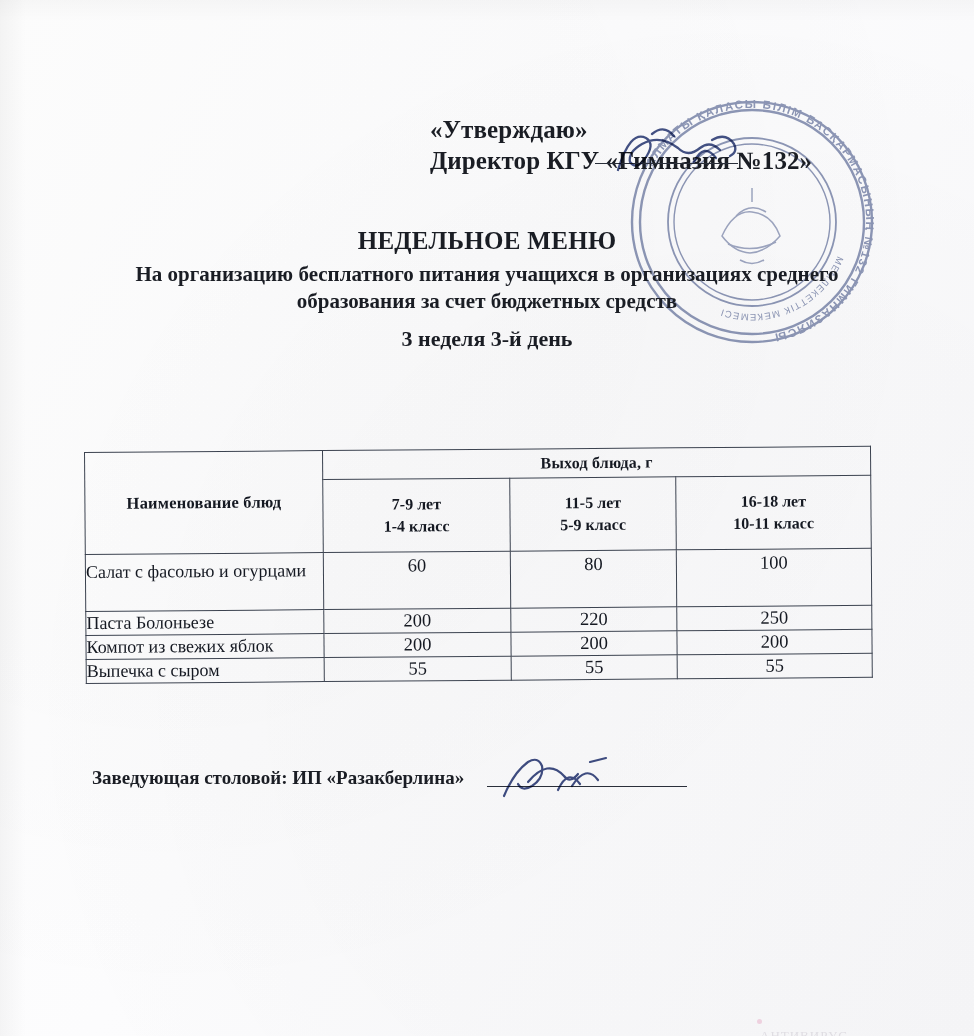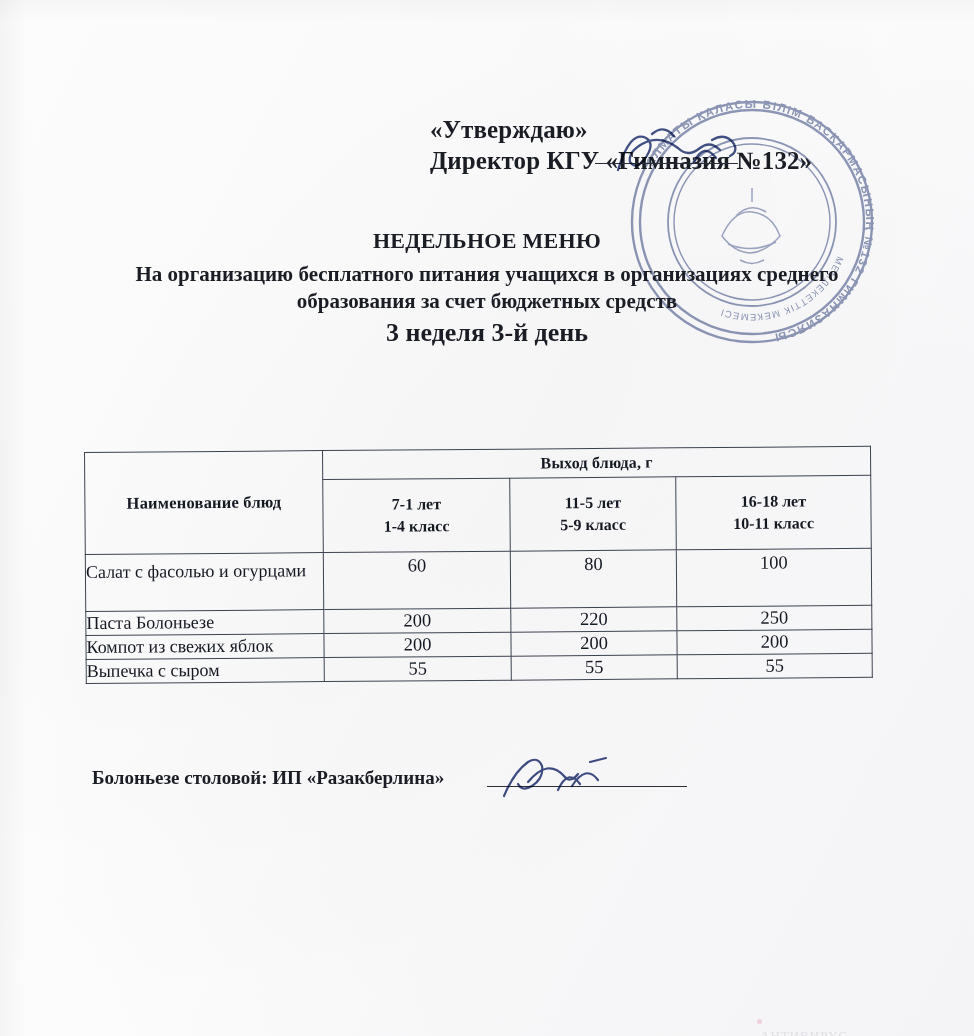--- a/index.html
+++ b/index.html
@@ -72,37 +72,37 @@
   .title-block {
     position: absolute;
     left: 0;
     top: 228px;
     width: 974px;
     text-align: center;
     z-index: 6;
   }
   .title-main {
     font-weight: bold;
-    font-size: 22px;
+    font-size: 25px;
     letter-spacing: 0.3px;
     margin: 0 0 7px 0;
     line-height: 26px;
   }
   .title-sub {
     font-weight: bold;
     font-size: 21px;
     line-height: 27px;
     margin: 0 auto;
     width: 800px;
   }
   .title-day {
     font-weight: bold;
-    font-size: 26px;
+    font-size: 22px;
     line-height: 27px;
-    margin-top: 4px;
+    margin-top: 10px;
   }
 
   
   .stamp {
     position: absolute;
     left: 614px;
     top: 84px;
     width: 276px;
     height: 276px;
     z-index: 2;
@@ -326,21 +326,21 @@
           <col class="c-b">
           <col class="c-c">
       </colgroup>
       <thead>
         <tr>
           <th class="th-name" rowspan="2">Наименование блюд</th>
           <th class="th-span" colspan="3">Выход блюда, г</th>
         </tr>
         <tr>
           <th class="th-age">
-            <span>7-1 лет</span>
+            <span>7-9 лет</span>
             <span class="l2">1-4 класс</span>
           </th>
           <th class="th-age">
             <span>11-5 лет</span>
             <span class="l2">5-9 класс</span>
           </th>
           <th class="th-age">
             <span>16-18 лет</span>
             <span class="l2">10-11 класс</span>
           </th>
@@ -368,21 +368,21 @@
         <tr class="r-std">
           <td class="dish">Выпечка с сыром</td>
           <td class="amt">55</td>
           <td class="amt">55</td>
           <td class="amt">55</td>
         </tr>
       </tbody>
     </table>
   </div>
 
-  <div class="footer-sig">Болоньезе столовой: ИП «Разакберлина»</div>
+  <div class="footer-sig">Заведующая столовой: ИП «Разакберлина»</div>
   <div class="sig-rule-bottom"></div>
 
   <div class="sig-scribble-bottom">
     <svg viewBox="0 0 130 50" xmlns="http://www.w3.org/2000/svg">
       <g fill="none" stroke="#2f3f78" stroke-width="2.2" stroke-linecap="round">
         <path d="M6 44 Q16 20 30 10 Q40 4 44 14 Q46 26 34 34 Q24 40 20 32"></path>
         <path d="M30 30 Q50 6 66 24 Q72 32 80 22"></path>
         <path d="M60 38 Q70 16 82 32"></path>
         <path d="M74 34 Q88 12 100 28"></path>
         <path d="M92 10 L108 6"></path>

